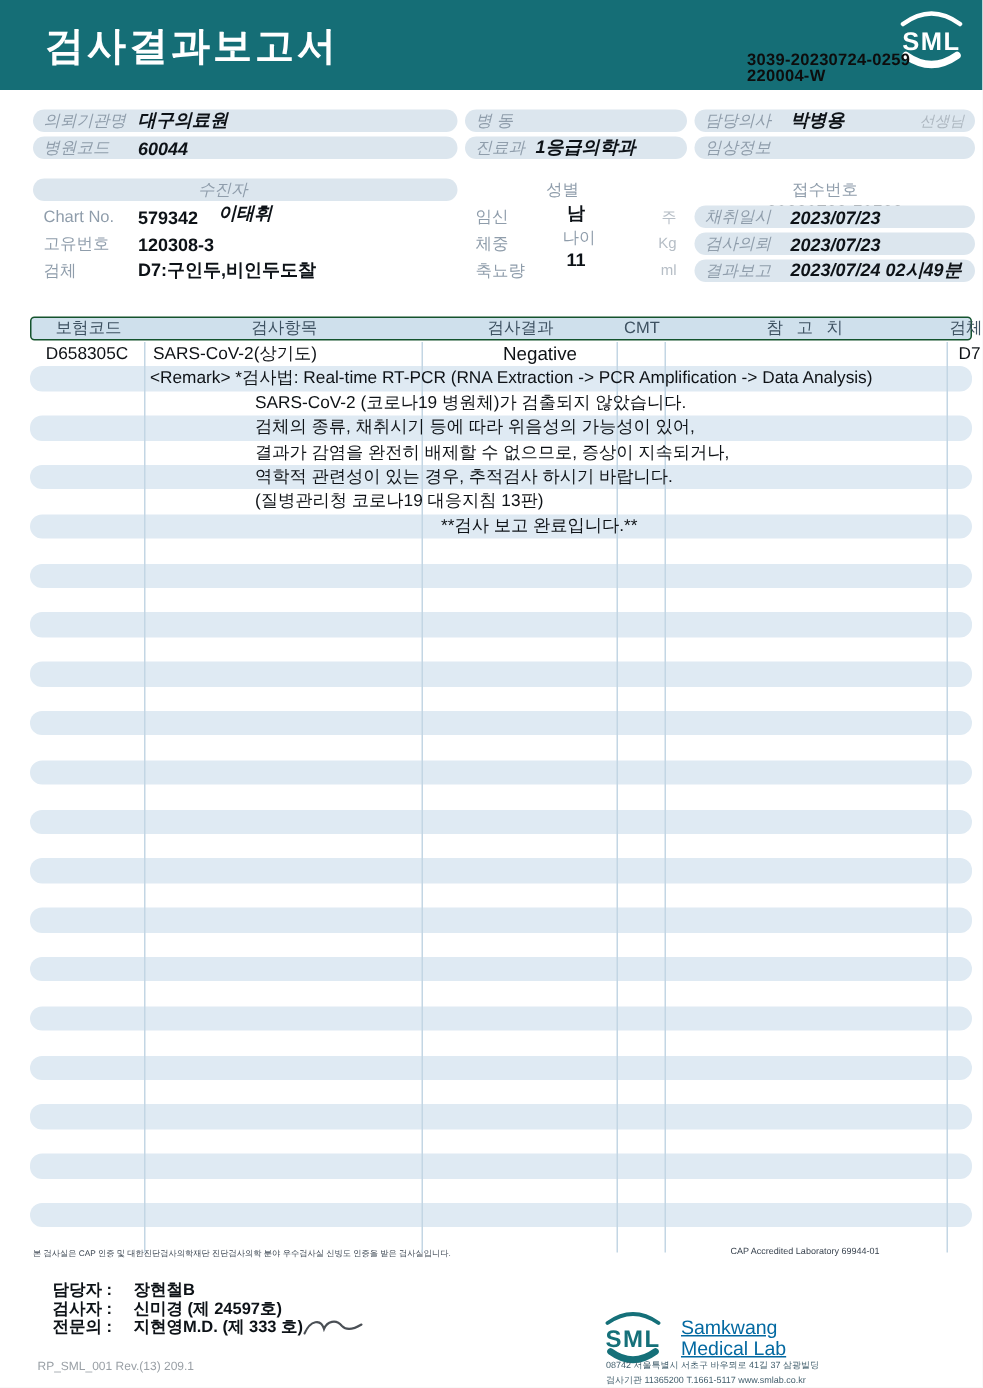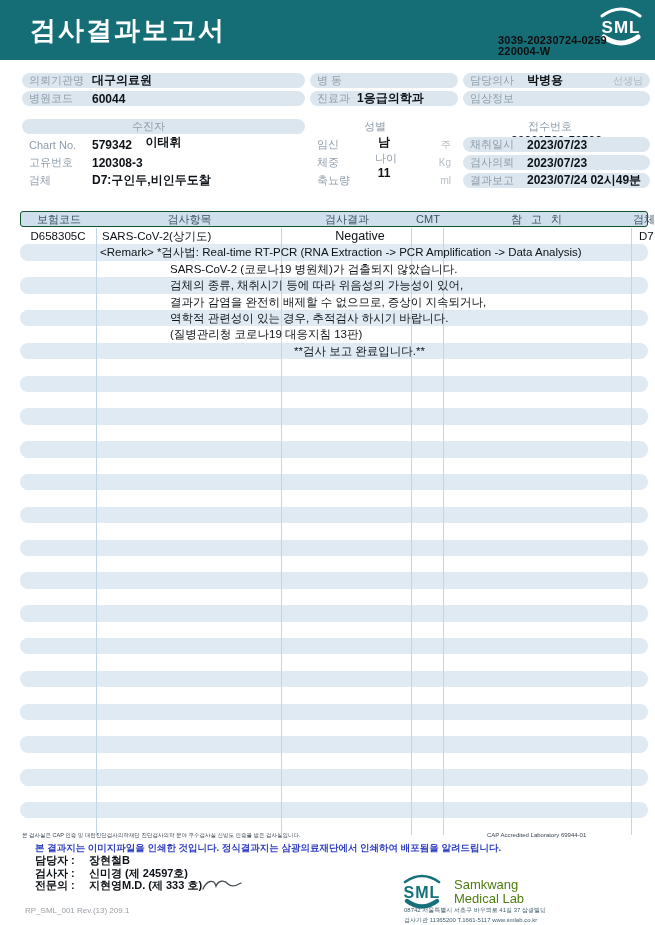--- a/index.html
+++ b/index.html
@@ -12,21 +12,21 @@
   .logo-wrap { position:absolute; left:592px; top:4px; width:58px; height:46px; z-index:0; }
   .barcode { position:absolute; left:498px; top:35px; z-index:1; color:#0d0d0d; font-weight:bold; font-size:11px; line-height:11px; letter-spacing:0.2px; }
 
   
   .info { position:absolute; left:0; top:73px; width:655px; height:135px; }
   .col { position:absolute; top:0; }
   .col-left { left:22px; width:283px; }
   .col-mid { left:310px; width:148px; }
   .col-right { left:463px; width:187px; }
   .info-row { position:relative; height:15px; margin-bottom:3px; display:flex; align-items:center; font-size:11px; border-radius:8px; padding:0 7px; }
-  .info-row.pill { background:#dce6ee; }
+  .info-row.pill { background:#dce6ee;font-style:italic; }
   .info-row.gap { margin-top:13px;flex-direction:column; }
   .lbl { color:#8f9dab; flex:0 0 auto; }
   .col-left .lbl { width:63px; }
   .col-mid .lbl { width:40px; }
   .col-right .lbl { width:57px; }
   .lbl2 { width:34px !important; margin-left:16px; }
   .val { font-weight:bold; color:#0d1217; font-size:12px; white-space:nowrap; }
   .sfx { margin-left:auto; color:#aeb8c1; font-size:10px; }
   .unit { margin-left:auto; color:#b6bec6; font-size:10px; }
 
@@ -53,21 +53,21 @@
   
   .footerbar { position:absolute; left:0; top:830px; width:655px; height:95px; }
   .cap-note  { position:absolute; left:22px; top:2px; font-size:5.5px; color:#3a4450; }
   .cap-right { position:absolute; left:487px; top:2px; font-size:6px; color:#3a4450; }
   .notice { position:absolute; left:35px; top:12px; font-size:9.5px; font-weight:bold; color:#2e3ec0; }
   .staff { position:absolute; left:35px; top:24px; }
   .staff-row { display:flex; font-weight:bold; font-size:11px; color:#0d1217; height:12.5px; line-height:12.5px; }
   .staff-role { width:54px; }
   .sig { position:absolute; left:200px; top:47px; }
   .f-logo { position:absolute; left:396px; top:42px; display:flex; align-items:center; }
-  .f-logo .company { margin-left:6px; color:#4d7c0f; }
+  .f-logo .company { margin-left:6px; color:#0369a1;text-decoration:underline; }
   .company-l1 { font-size:13px; line-height:14px; }
   .company-l2 { font-size:13px; line-height:14px; }
   .addr1 { position:absolute; left:404px; top:76px; font-size:6px; color:#44606e; }
   .addr2 { position:absolute; left:404px; top:86px; font-size:6px; color:#44606e; }
   .doc-code { position:absolute; left:25px; top:76px; font-size:8px; color:#9aa0a6; }
 </style>
 </head>
 <body>
 
 <div class="page">
@@ -239,21 +239,20 @@
         <div class="t-row blue" style="top: 541.2px;"></div>
         <div class="t-row" style="top: 557.6px;"></div>
         <div class="t-row blue" style="top: 574px;"></div>
         <div class="t-row" style="top: 590.4px;"></div>
       </div>
   </section>
 
   <footer class="footerbar">
     <div class="cap-note">본 검사실은 CAP 인증 및 대한진단검사의학재단 진단검사의학 분야 우수검사실 신빙도 인증을 받은 검사실입니다.</div>
     <div class="cap-right">CAP Accredited Laboratory 69944-01</div>
-    <div class="notice">본 결과지는 이미지파일을 인쇄한 것입니다. 정식결과지는 삼광의료재단에서 인쇄하여 배포됨을 알려드립니다.</div>
     <div id="staff" class="staff">
         <div class="staff-row">
           <span class="staff-role">담당자 :</span>
           <span class="staff-name">장현철B</span>
         </div>
         <div class="staff-row">
           <span class="staff-role">검사자 :</span>
           <span class="staff-name">신미경 (제 24597호)</span>
         </div>
         <div class="staff-row">

